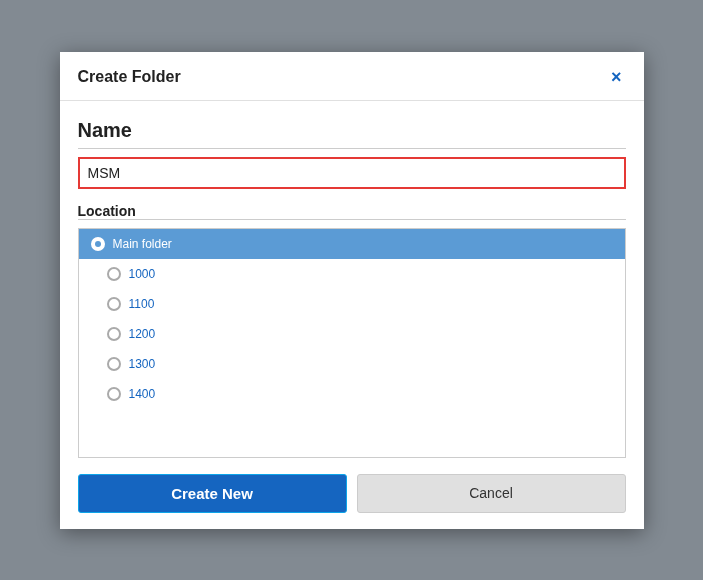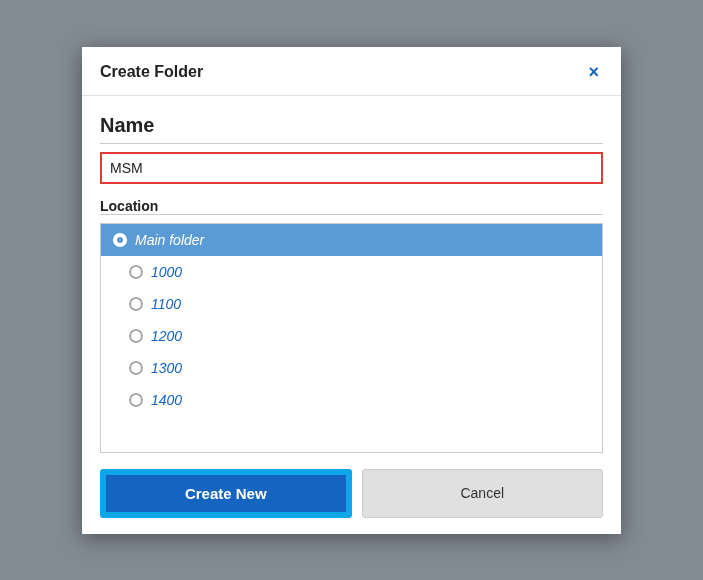--- a/index.html
+++ b/index.html
@@ -28,21 +28,21 @@
       background: rgba(0,0,0,0.35);
       display: flex;
       align-items: center;
       justify-content: center;
     }
 
     .dialog {
       background: #fff;
       border-radius: 0;
       box-shadow: 0 4px 20px rgba(0,0,0,0.4);
-      width: 539px;
+      width: 584px;
       padding: 0;
       position: relative;
     }
 
     .dialog-header {
       display: flex;
       align-items: center;
       justify-content: space-between;
       padding: 14px 18px 12px 18px;
       border-bottom: 1px solid #e0e0e0;
@@ -113,22 +113,21 @@
 
     .location-list {
       list-style: none;
     }
 
     .location-item {
       display: flex;
       align-items: center;
       padding: 8px 12px;
       cursor: pointer;
-      font-size: 14px;
-      font-style: italic;
+      font-size: 12px;
     }
 
     .location-item.selected {
       background: #5b9bd5;
       color: #fff;
     }
 
     .location-item:not(.selected) {
       color: #1565c0;
       padding-left: 28px;
@@ -168,21 +167,21 @@
     .dialog-footer {
       display: flex;
       padding: 16px 18px;
       gap: 0;
     }
 
     .btn-create {
       flex: 1;
       background: #1565c0;
       color: #fff;
-      border: 6px solid #0ea5e9;
+      border: 1px solid #0ea5e9;
       padding: 10px 0;
       font-size: 15px;
       font-weight: bold;
       cursor: pointer;
       border-radius: 3px;
       margin-right: 10px;
     }
 
     .btn-cancel {
       flex: 1;

